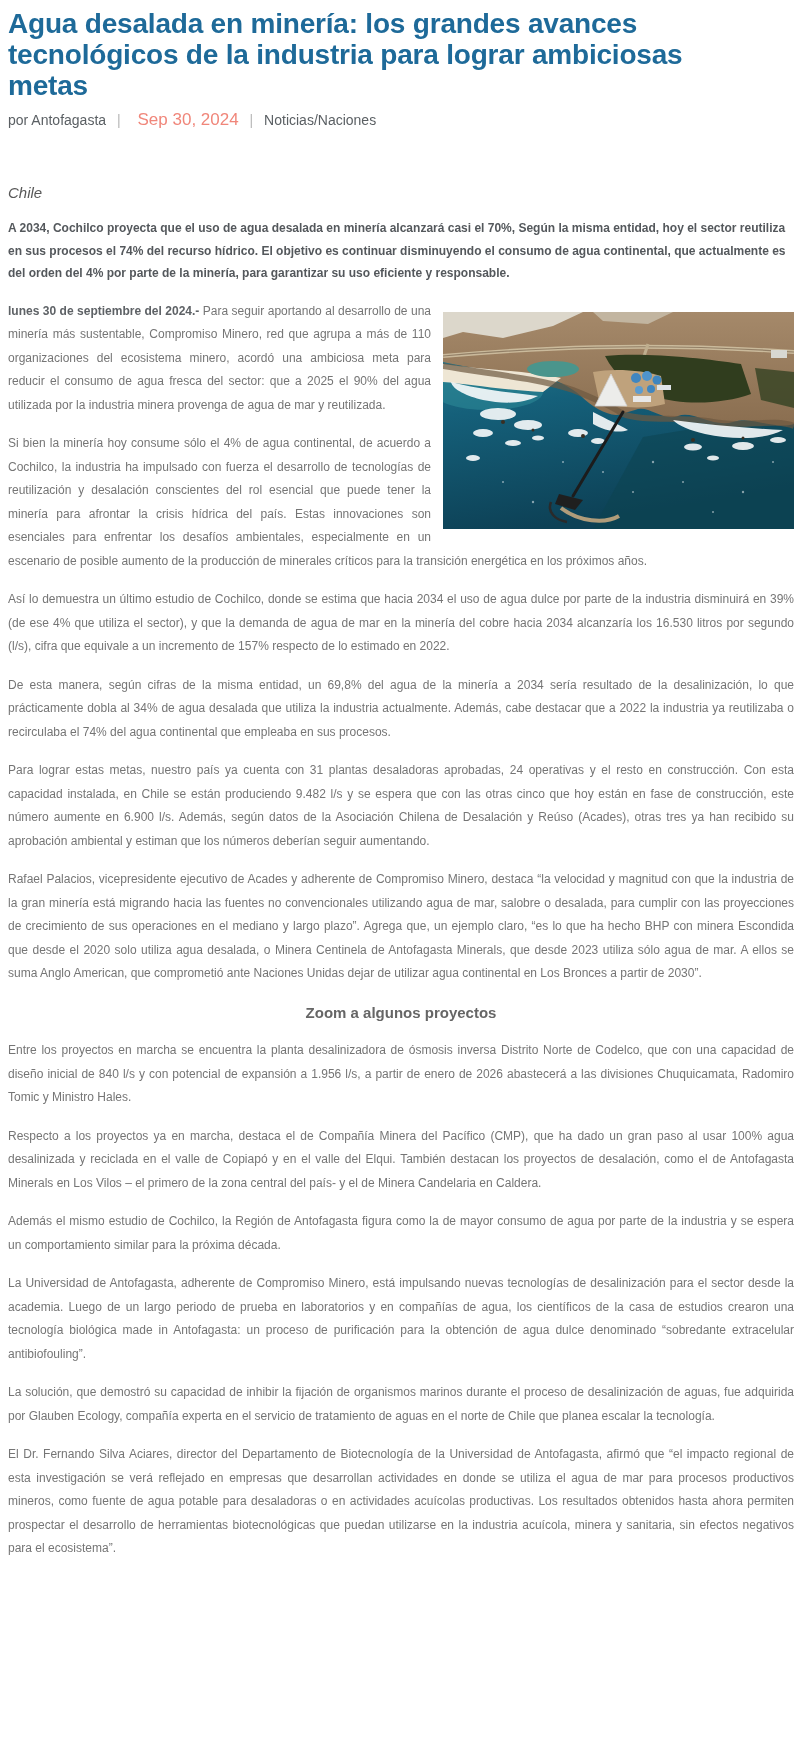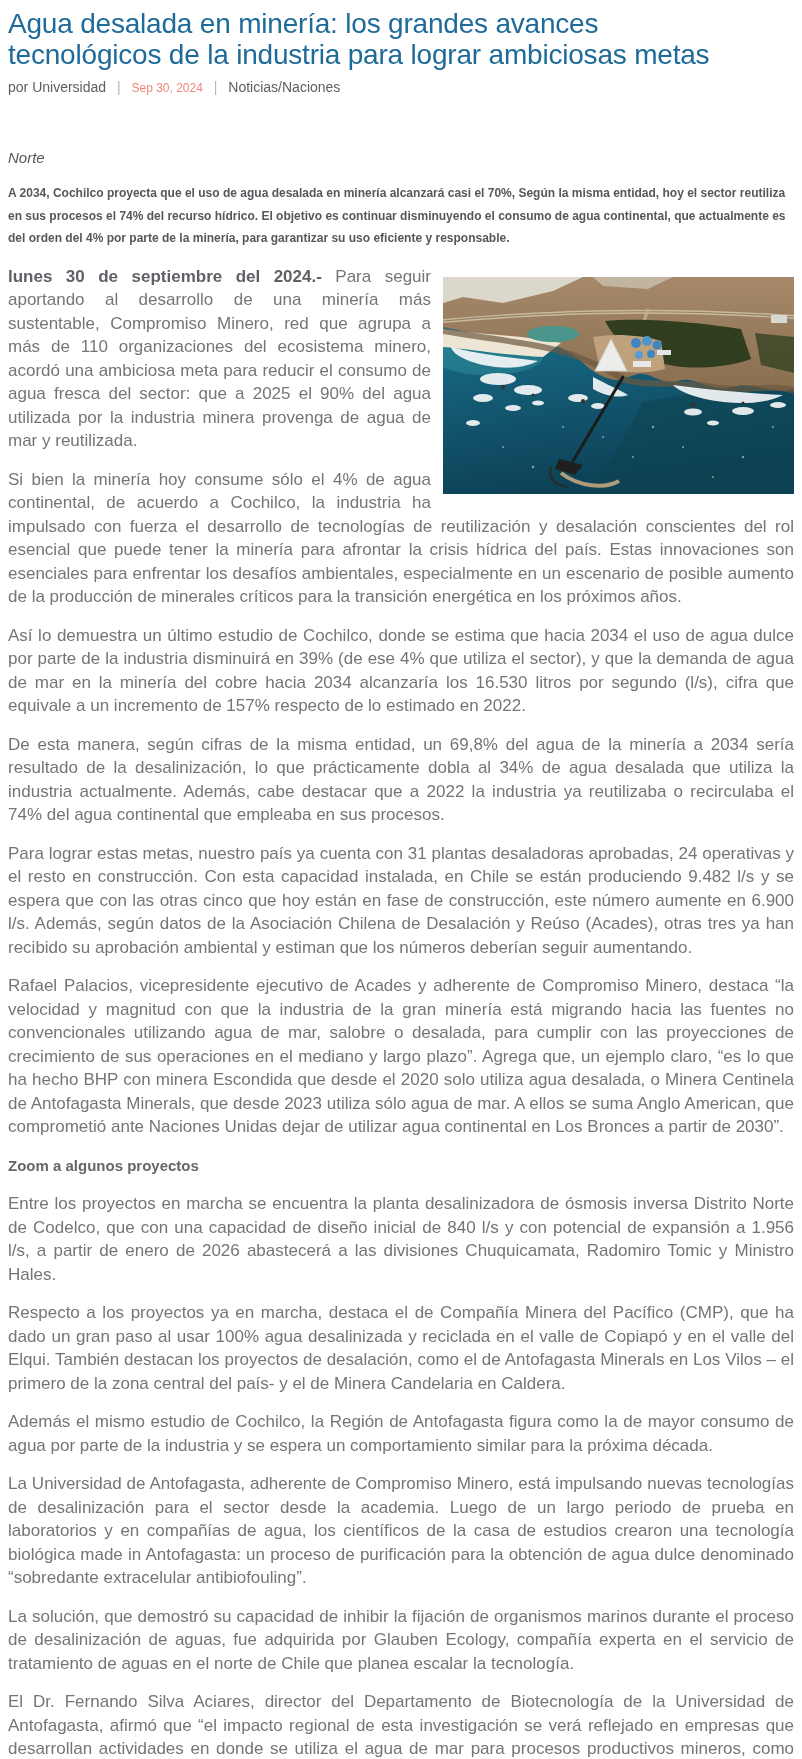--- a/index.html
+++ b/index.html
@@ -9,33 +9,33 @@
     font-family: "Liberation Sans", sans-serif;
     -webkit-font-smoothing: antialiased;
   }
   article { padding: 8px 8px 0 8px; }
 
   h1.title {
     margin: 0 0 9px 0;
     max-width: 720px;
     font-size: 28px;
     line-height: 31px;
-    font-weight: 400;
+    font-weight: 700;
     color: #1e6a99;
     letter-spacing: -0.2px;
   }
 
   .byline {
     font-size: 14px;
     color: #5a5f63;
     margin: 0 0 54px 0;
   }
   .byline .sep { color: #b7b7b7; padding: 0 7px; }
   .byline .author, .byline .category { color: #5a5f63; text-decoration: none; cursor: pointer; }
-  .byline .date { color: #f0867a; font-size: 12px; }
+  .byline .date { color: #f0867a; font-size: 17px; margin-left: 6px; }
 
   p.location {
     margin: 0 0 16px 0;
     font-style: italic;
     font-size: 15px;
     color: #585858;
   }
 
   p.intro {
     margin: 0 0 15px 0;
@@ -51,53 +51,53 @@
     float: right;
     width: 351px;
     height: 217px;
     margin: 12px 0 12px 12px;
     padding: 0;
   }
   figure.article-photo svg { display: block; }
 
   p.body-p {
     margin: 0 0 15px 0;
-    font-size: 17px;
+    font-size: 12px;
     line-height: 23.5px;
     color: #757575;
     text-align: justify;
   }
   p.body-p strong { color: #5e6266; }
 
   p.subhead {
     margin: 0 0 15px 0;
     font-size: 15px;
     line-height: 23.5px;
     font-weight: 700;
     color: #666666;
-    text-align: left;
+    text-align: center;
   }
 </style>
 </head>
 <body>
 
 <article>
 
   <h1 class="title">Agua desalada en minería: los grandes avances tecnológicos de la industria para lograr ambiciosas metas</h1>
 
   <div class="byline">
     <span>por</span>
-    <a class="author">Universidad</a>
+    <a class="author">Antofagasta</a>
     <span class="sep">|</span>
     <span class="date">Sep 30, 2024</span>
     <span class="sep">|</span>
     <a class="category">Noticias/Naciones</a>
   </div>
 
-  <p class="location">Norte</p>
+  <p class="location">Chile</p>
 
   <p class="intro">A 2034, Cochilco proyecta que el uso de agua desalada en minería alcanzará casi el 70%, Según la misma entidad, hoy el sector reutiliza en sus procesos el 74% del recurso hídrico. El objetivo es continuar disminuyendo el consumo de agua continental, que actualmente es del orden del 4% por parte de la minería, para garantizar su uso eficiente y responsable.</p>
 
   <div class="content">
 
     <figure class="article-photo">
       <svg viewBox="0 0 351 217" width="351" height="217" role="img">
         <defs>
           <linearGradient id="sea" x1="0" y1="0" x2="0.25" y2="1">
             <stop offset="0" stop-color="#2e8494"></stop>

